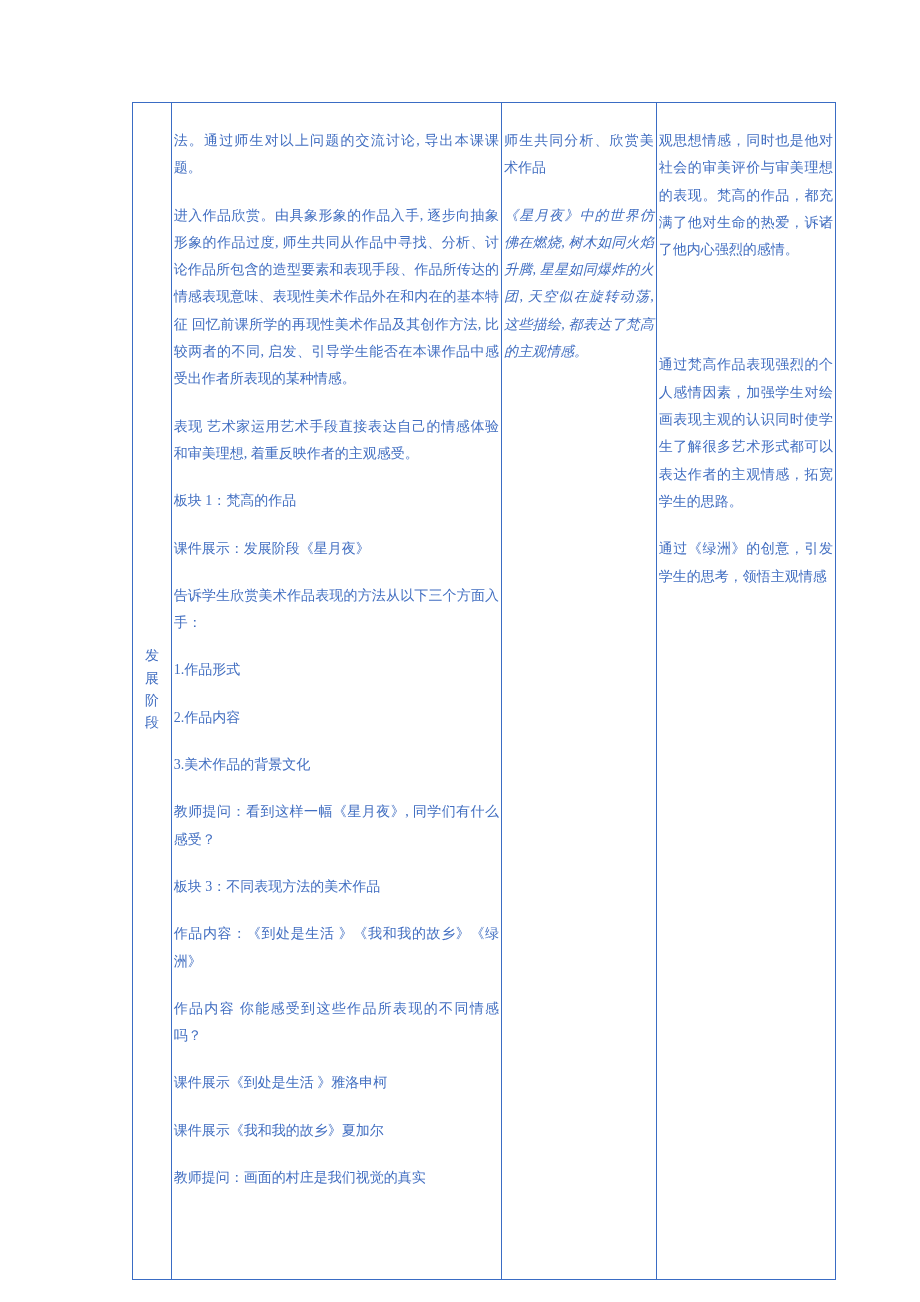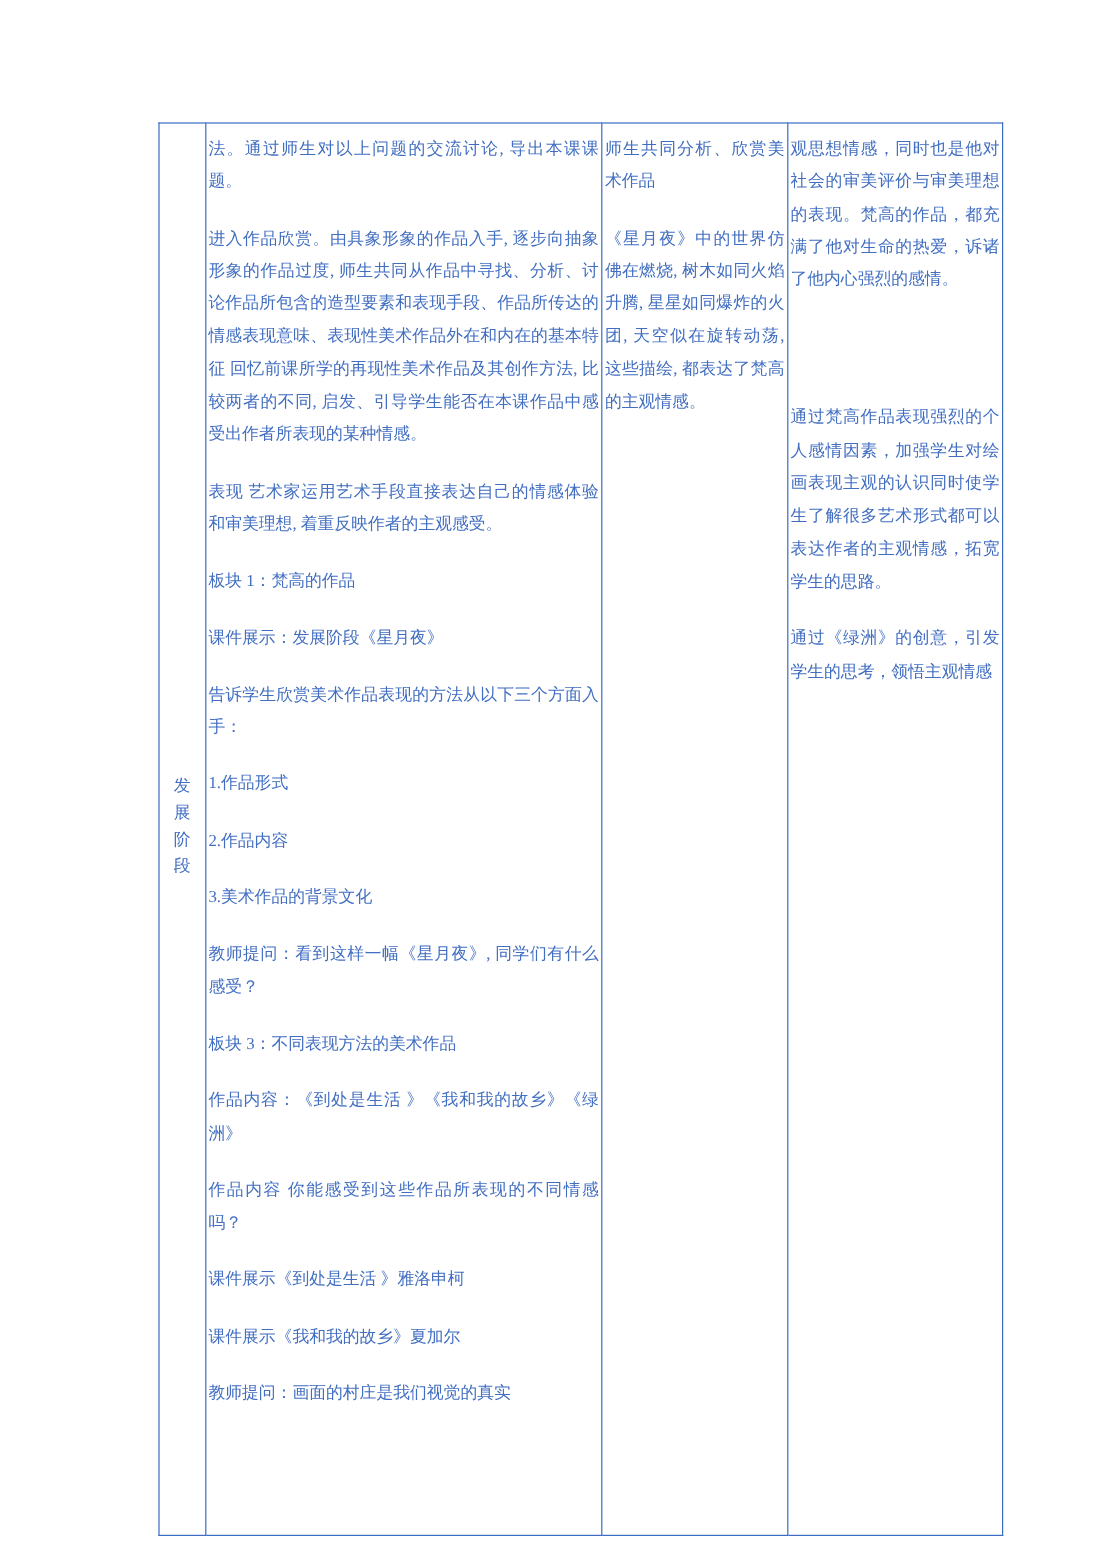--- a/index.html
+++ b/index.html
@@ -17,54 +17,54 @@
   }
   table.main {
     border-collapse: collapse;
     width: 100%;
     height: 100%;
     table-layout: fixed;
   }
   table.main td {
     border: 1px solid #3a6cc4;
     vertical-align: top;
-    padding: 8px 2px;
+    padding: 24px 2px;
   }
   .col1 { width: 5.5%; }
   .col2 { width: 47%; }
   .col3 { width: 22%; }
   .col4 { width: 25.5%; }
   .blue {
     font-family: "SimSun", "Songti SC", serif;
     font-size: 14px;
     line-height: 1.95;
     color: #416ec1;
     text-align: justify;
     word-break: break-all;
   }
   .vertical {
-    text-align: center;
+    text-align: left;
     vertical-align: middle !important;
-    padding: 0 !important;
+    padding: 12px !important;
   }
   .vertical span {
     display: inline-block;
     width: 1em;
     line-height: 1.6;
   }
   p {
     margin: 0 0 20px 0;
   }
   p.nomargin { margin: 0; }
   .col3-cell, .col4-cell {
     vertical-align: top;
     padding-top: 8px;
   }
   .col3-block1 { }
-  .col3-block2 { margin-top: 540px; }
+  .col3-block2 { margin-top: 540px; font-style: italic; }
   .col4-block2 { margin-top: 88px; }
   .col4-block3 { margin-top: 970px; }
 </style>
 </head>
 <body>
 
 <div class="page">
   <table class="main">
     <colgroup>
       <col class="col1">

